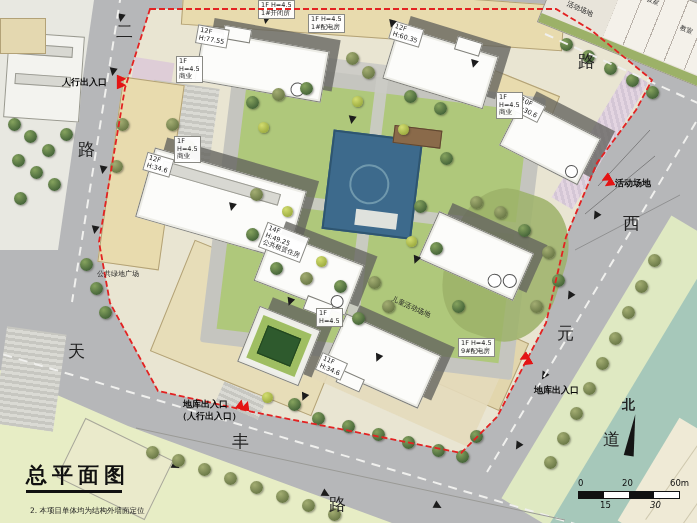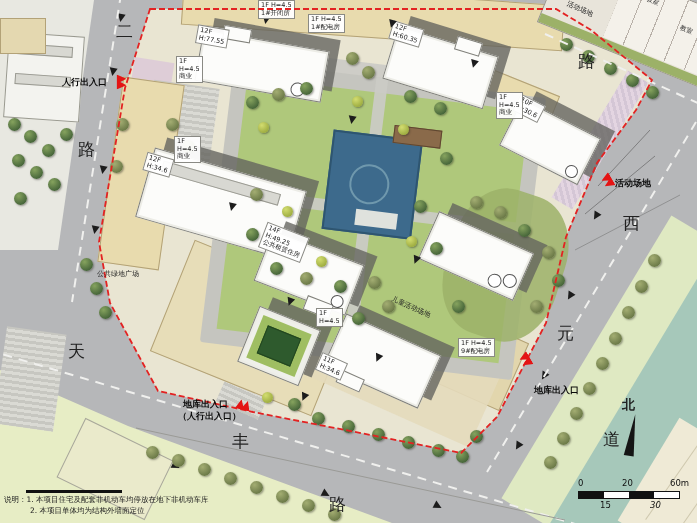--- a/index.html
+++ b/index.html
@@ -285,22 +285,22 @@
     <div class="sbar">
         <i></i>
         <i></i>
         <i></i>
         <i></i>
       </div>
     <span class="num" style="left:26px;top:22px;">15</span>
     <span class="num" style="left:76px;top:22px;font-style:italic;">30</span>
   </div>
 
+  <div class="maintitle">总平面图</div>
   <div class="titleline"></div>
-  <div class="note" style="left:4px;top:495px;">说明：1. 本项目住宅及配套非机动车均停放在地下非机动车库</div>
   <div class="note" style="left:30px;top:506px;">2. 本项目单体均为结构外墙面定位</div>
 
 <i class="tree t1" style="left: 8px; top: 118px;"></i>
     <i class="tree t1" style="left: 24px; top: 130px;"></i>
     <i class="tree t1" style="left: 42px; top: 144px;"></i>
     <i class="tree t1" style="left: 12px; top: 154px;"></i>
     <i class="tree t1" style="left: 30px; top: 166px;"></i>
     <i class="tree t1" style="left: 48px; top: 178px;"></i>
     <i class="tree t1" style="left: 14px; top: 192px;"></i>
     <i class="tree t1" style="left: 60px; top: 128px;"></i>

